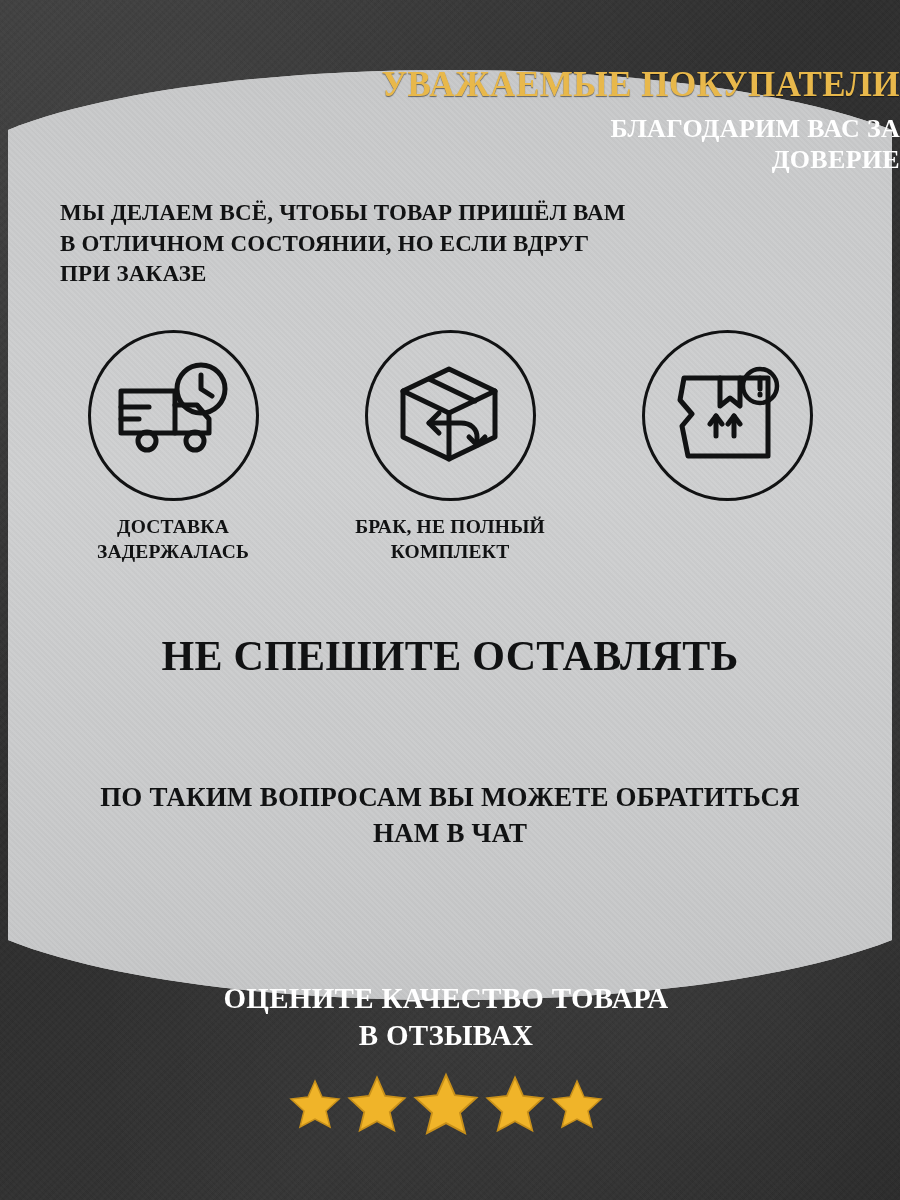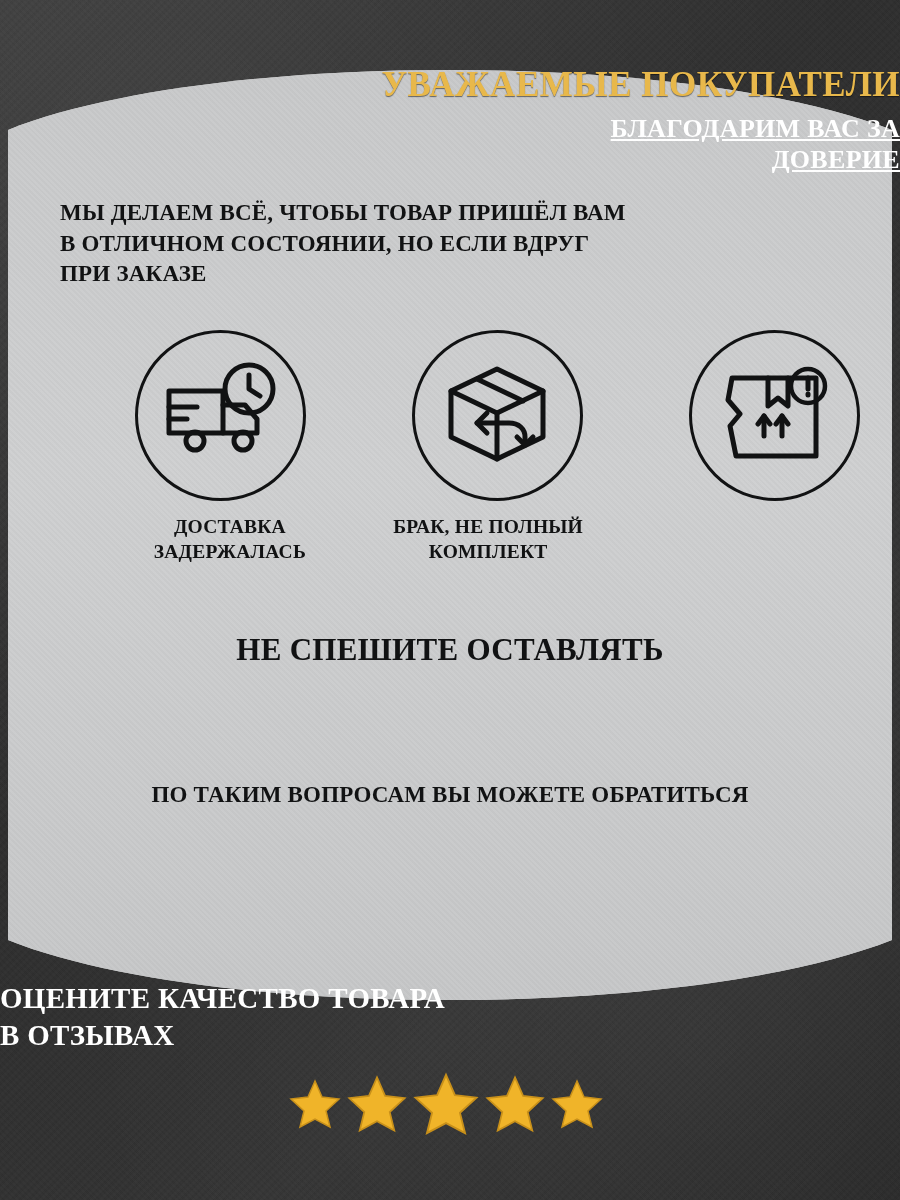--- a/index.html
+++ b/index.html
@@ -78,21 +78,21 @@
   }
   .header-sub {
     margin-top: 8px;
     font-size: 26px;
     font-weight: bold;
     color: #ffffff;
     text-transform: uppercase;
     line-height: 1.2;
     letter-spacing: 0.3px;
   }
-  .header-sub span { display: block; text-decoration: underline; }
+  .header-sub span { display: block; }
 
   
   .intro {
     position: absolute;
     top: 198px;
     left: 60px;
     right: 60px;
     font-size: 23px;
     font-weight: bold;
     color: #111213;
@@ -109,21 +109,21 @@
     left: 40px;
     right: 40px;
     display: flex;
     justify-content: space-between;
     align-items: flex-start;
   }
   .icon-item {
     width: 266px;
     display: flex;
     flex-direction: column;
-    align-items: flex-end;
+    align-items: center;
   }
   .icon-circle {
     width: 165px;
     height: 165px;
     border-radius: 50%;
     border: 3px solid #111213;
     display: flex;
     align-items: center;
     justify-content: center;
     background: transparent;
@@ -140,52 +140,53 @@
   }
   .icon-caption span { display: block; }
 
   
   .headline {
     position: absolute;
     top: 630px;
     left: 50px;
     right: 50px;
     text-align: center;
-    font-size: 31px;
+    font-size: 42px;
     font-weight: bold;
     color: #111213;
     text-transform: uppercase;
     line-height: 1.28;
     letter-spacing: 0.3px;
   }
   .headline span { display: block; }
 
   
   .support {
     position: absolute;
     top: 780px;
     left: 48px;
     right: 48px;
     text-align: center;
-    font-size: 23px;
+    font-size: 27px;
     font-weight: bold;
     color: #111213;
     text-transform: uppercase;
     line-height: 1.33;
     letter-spacing: 0.2px;
   }
   .support span { display: block; }
 
   
   .footer {
     position: absolute;
     left: 0;
     right: 8px;
     bottom: 0;
     height: 250px;
+    text-align: center;
     z-index: 4;
   }
   .footer-title {
     padding-top: 30px;
     font-size: 29px;
     font-weight: bold;
     color: #ffffff;
     text-transform: uppercase;
     line-height: 1.28;
     letter-spacing: 0.3px;
@@ -288,20 +289,21 @@
         </div>
       </div>
     </div>
 
     <div class="headline">
       <span>НЕ СПЕШИТЕ ОСТАВЛЯТЬ</span>
     </div>
 
     <div class="support">
       <span>ПО ТАКИМ ВОПРОСАМ ВЫ МОЖЕТЕ ОБРАТИТЬСЯ</span>
+      <span>НАМ В ЧАТ</span>
     </div>
 
   </div>
 
   <div class="footer">
     <div class="footer-title">
       <span>ОЦЕНИТЕ КАЧЕСТВО ТОВАРА</span>
       <span>В ОТЗЫВАХ</span>
     </div>
     <div class="stars">

